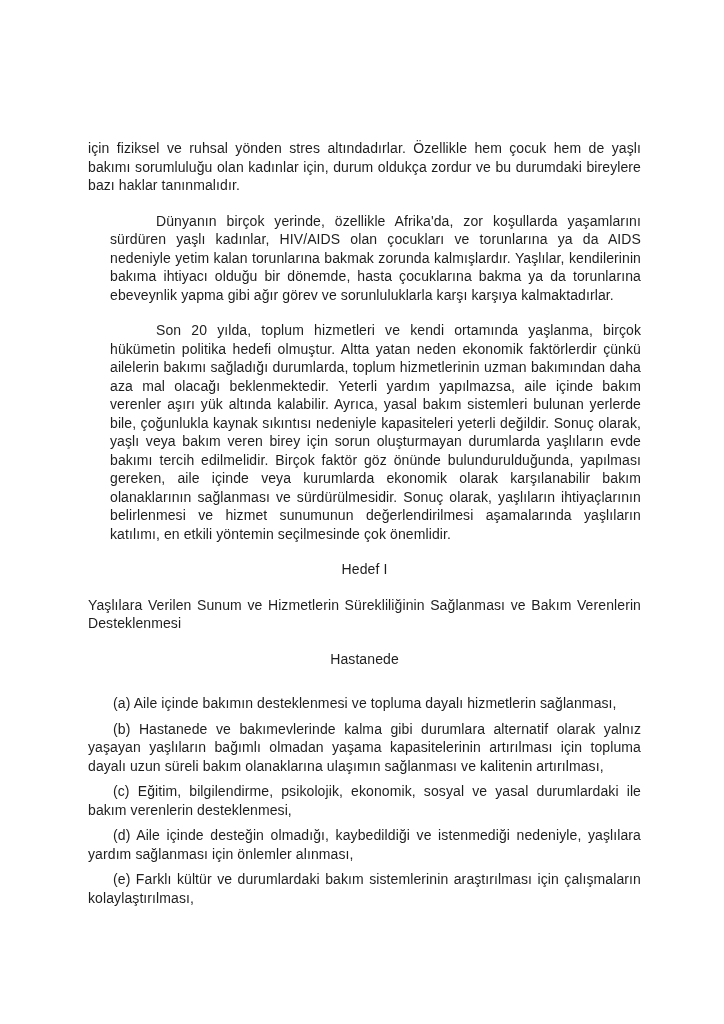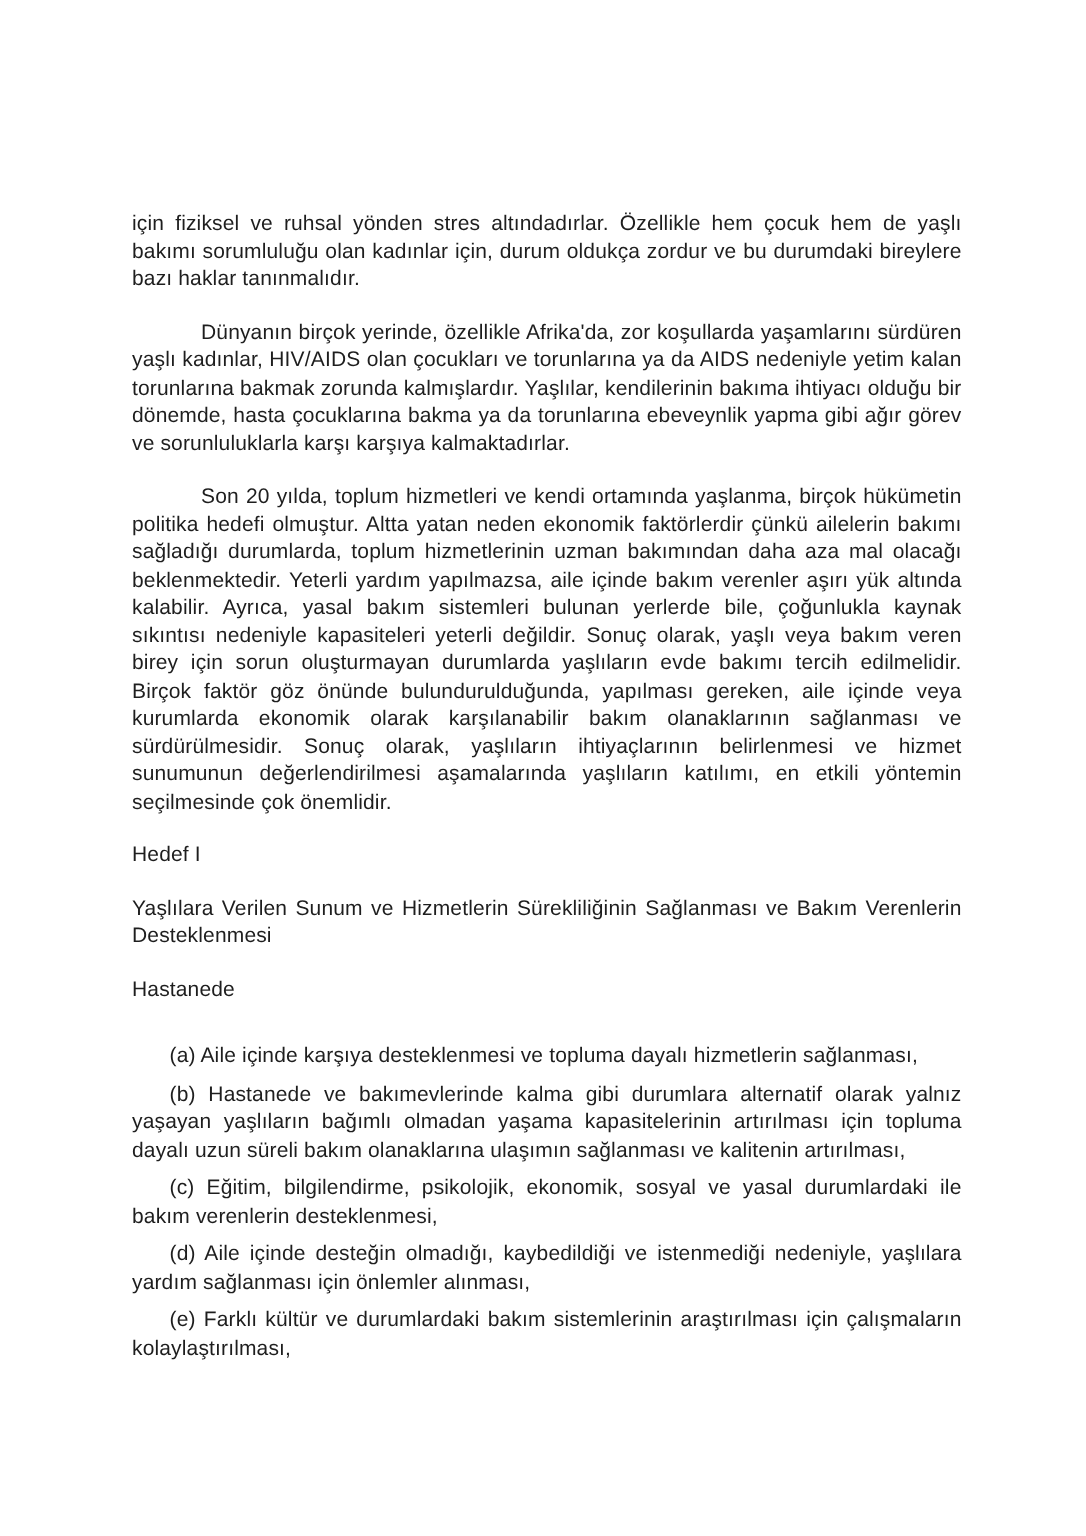--- a/index.html
+++ b/index.html
@@ -24,23 +24,24 @@
   }
   .text-block p {
     margin: 0 0 17px 0;
     font-size: 14px;
     line-height: 18.5px;
     text-align: justify;
     letter-spacing: 0.1px;
   }
   p.indent {
     text-indent: 46px;
+    margin-left: 22px;
   }
   p.plain-line {
-    text-align: left;
+    text-align: center;
   }
   p.goal-title {
   }
   p.actions-label {
     margin-bottom: 26px;
   }
   p.item {
     text-indent: 25px;
     margin-bottom: 7px;
   }
@@ -59,21 +60,21 @@
     <p class="indent">Dünyanın birçok yerinde, özellikle Afrika'da, zor koşullarda yaşamlarını sürdüren yaşlı kadınlar, HIV/AIDS olan çocukları ve torunlarına ya da AIDS nedeniyle yetim kalan torunlarına bakmak zorunda kalmışlardır. Yaşlılar, kendilerinin bakıma ihtiyacı olduğu bir dönemde, hasta çocuklarına bakma ya da torunlarına ebeveynlik yapma gibi ağır görev ve sorunluluklarla karşı karşıya kalmaktadırlar.</p>
 
     <p class="indent">Son 20 yılda, toplum hizmetleri ve kendi ortamında yaşlanma, birçok hükümetin politika hedefi olmuştur. Altta yatan neden ekonomik faktörlerdir çünkü ailelerin bakımı sağladığı durumlarda, toplum hizmetlerinin uzman bakımından daha aza mal olacağı beklenmektedir. Yeterli yardım yapılmazsa, aile içinde bakım verenler aşırı yük altında kalabilir. Ayrıca, yasal bakım sistemleri bulunan yerlerde bile, çoğunlukla kaynak sıkıntısı nedeniyle kapasiteleri yeterli değildir. Sonuç olarak, yaşlı veya bakım veren birey için sorun oluşturmayan durumlarda yaşlıların evde bakımı tercih edilmelidir. Birçok faktör göz önünde bulundurulduğunda, yapılması gereken, aile içinde veya kurumlarda ekonomik olarak karşılanabilir bakım olanaklarının sağlanması ve sürdürülmesidir. Sonuç olarak, yaşlıların ihtiyaçlarının belirlenmesi ve hizmet sunumunun değerlendirilmesi aşamalarında yaşlıların katılımı, en etkili yöntemin seçilmesinde çok önemlidir.</p>
 
     <p class="plain-line">Hedef I</p>
 
     <p class="goal-title">Yaşlılara Verilen Sunum ve Hizmetlerin Sürekliliğinin Sağlanması ve Bakım Verenlerin Desteklenmesi</p>
 
     <p class="plain-line actions-label">Hastanede</p>
 
-    <p class="item"><span>(a)</span> <span>Aile içinde karşıya desteklenmesi ve topluma dayalı hizmetlerin sağlanması,</span></p>
+    <p class="item"><span>(a)</span> <span>Aile içinde bakımın desteklenmesi ve topluma dayalı hizmetlerin sağlanması,</span></p>
 
     <p class="item"><span>(b)</span> <span>Hastanede ve bakımevlerinde kalma gibi durumlara alternatif olarak yalnız yaşayan yaşlıların bağımlı olmadan yaşama kapasitelerinin artırılması için topluma dayalı uzun süreli bakım olanaklarına ulaşımın sağlanması ve kalitenin artırılması,</span></p>
 
     <p class="item"><span>(c)</span> <span>Eğitim, bilgilendirme, psikolojik, ekonomik, sosyal ve yasal durumlardaki ile bakım verenlerin desteklenmesi,</span></p>
 
     <p class="item"><span>(d)</span> <span>Aile içinde desteğin olmadığı, kaybedildiği ve istenmediği nedeniyle, yaşlılara yardım sağlanması için önlemler alınması,</span></p>
 
     <p class="item"><span>(e)</span> <span>Farklı kültür ve durumlardaki bakım sistemlerinin araştırılması için çalışmaların kolaylaştırılması,</span></p>
 
   </div>

